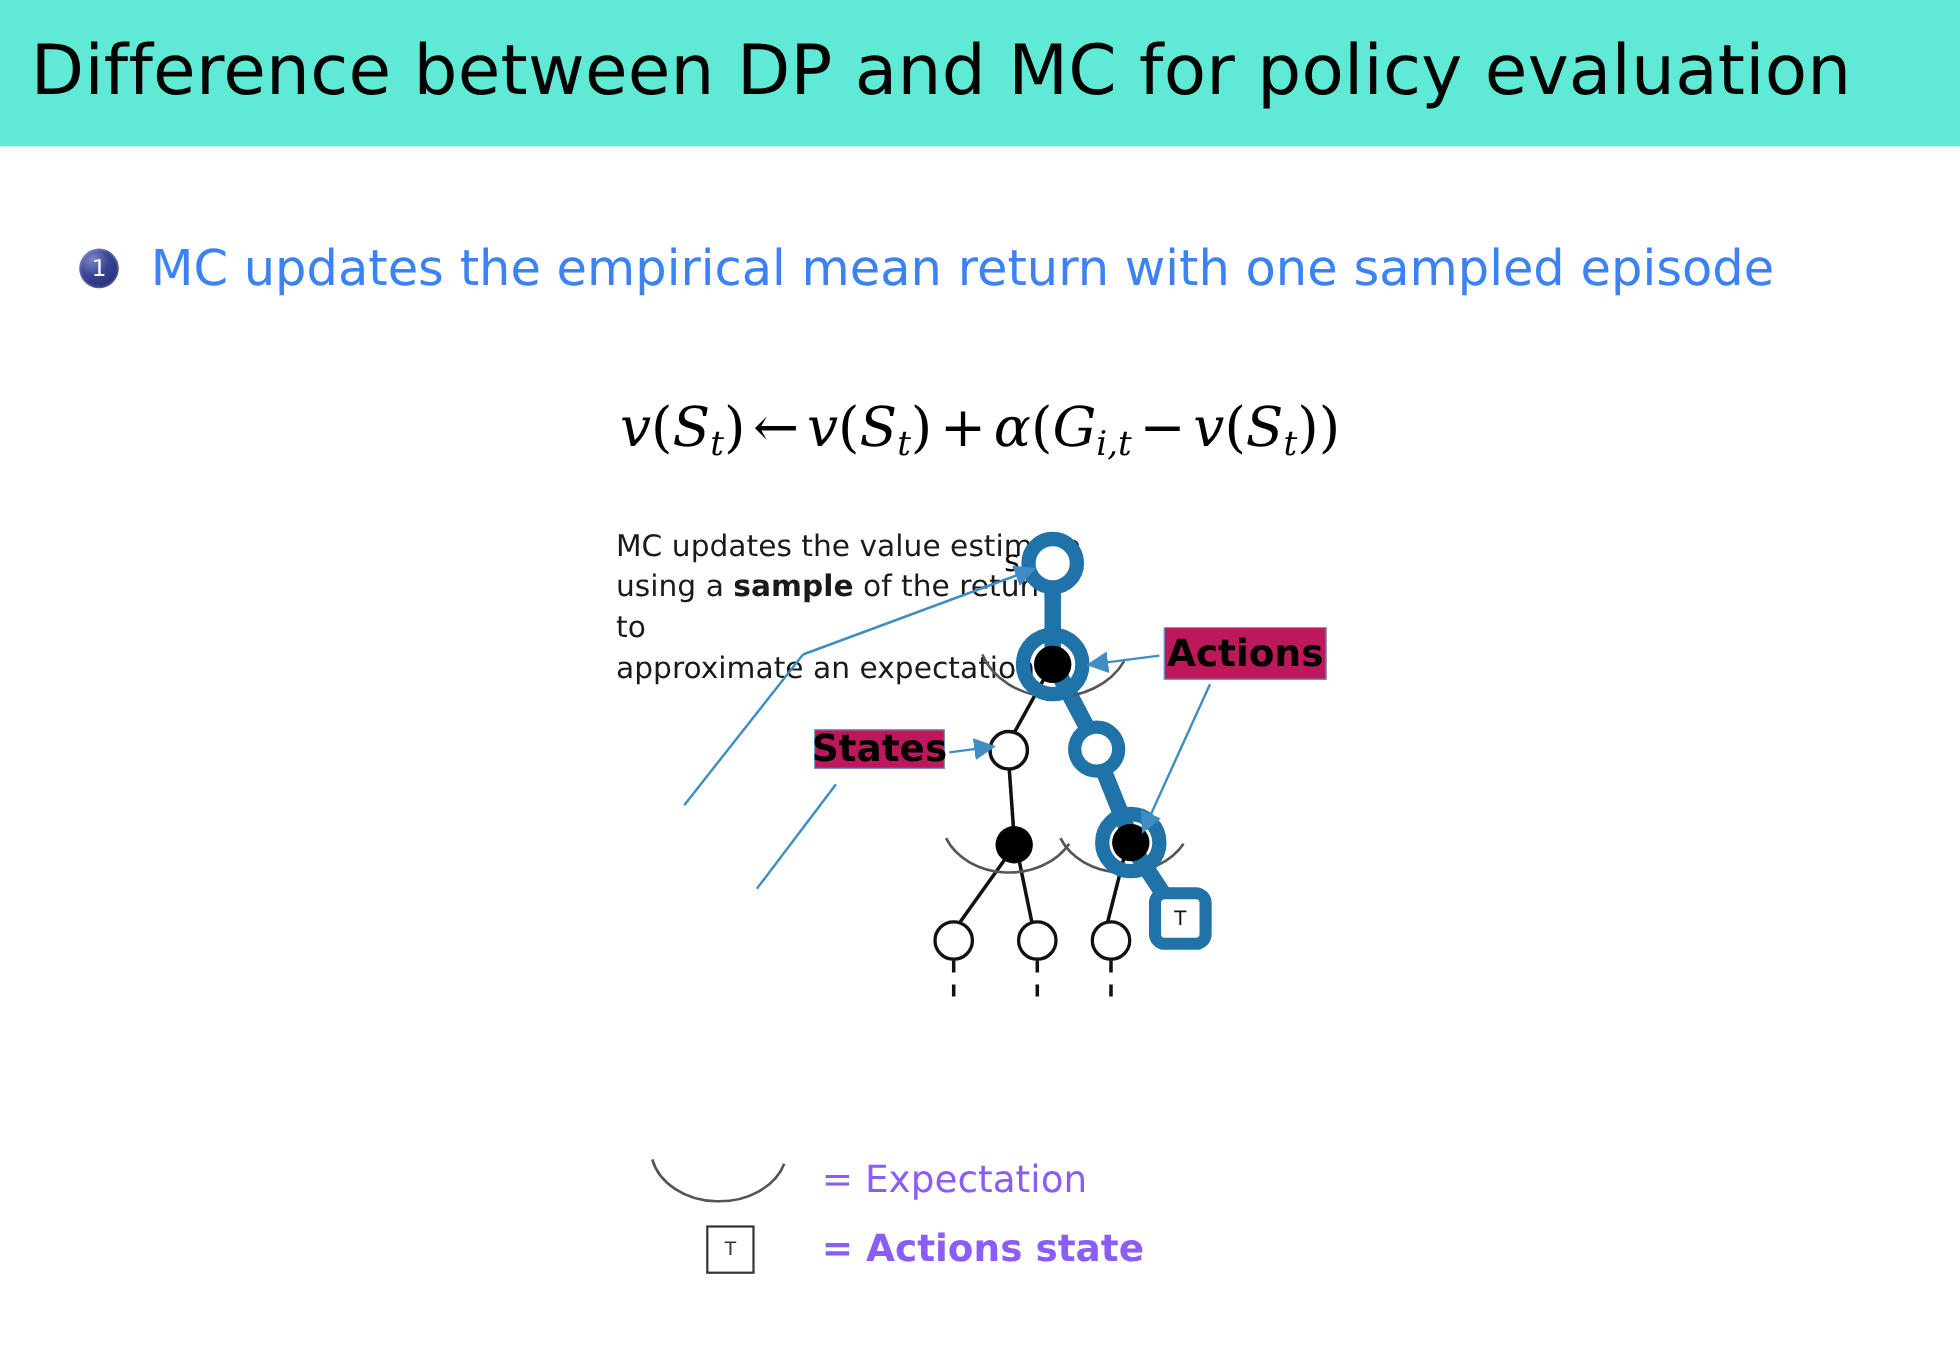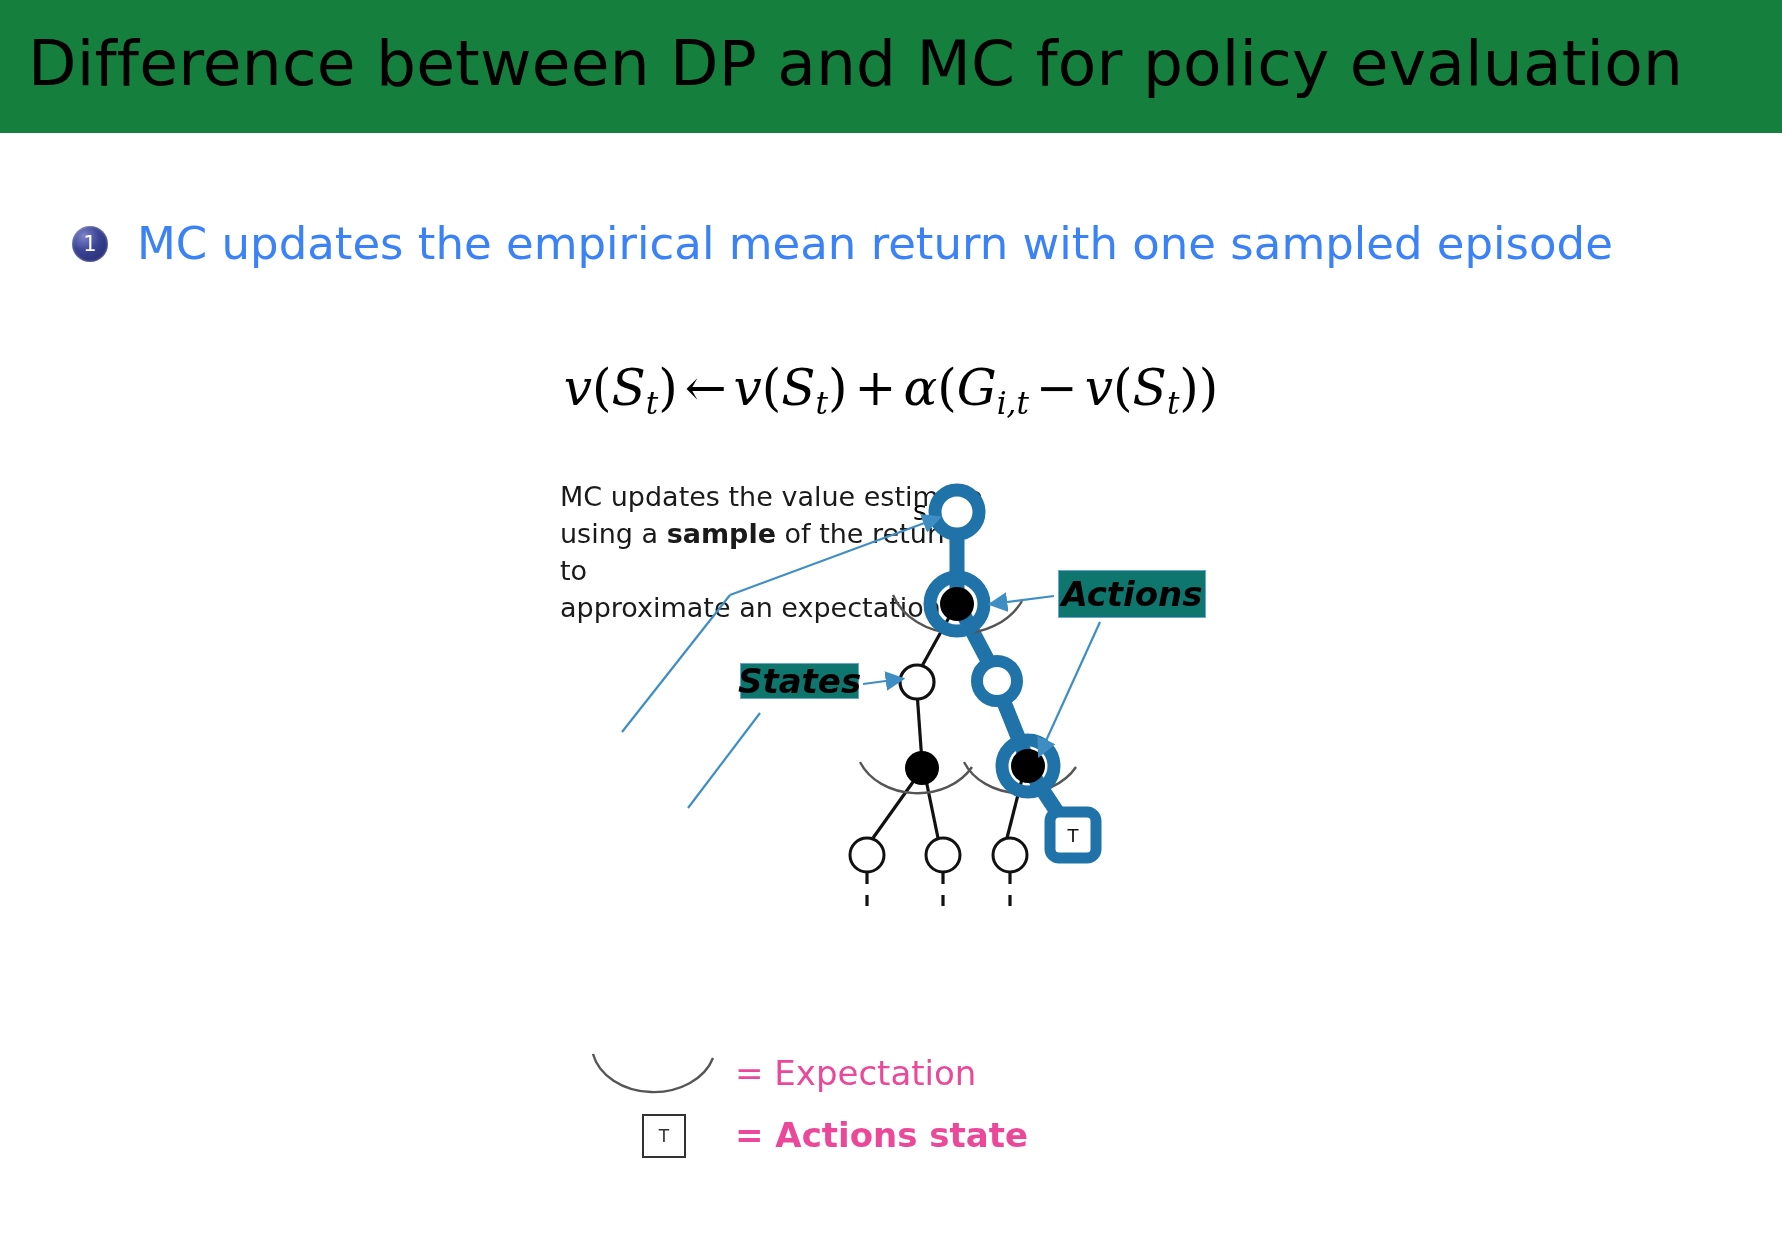--- a/index.html
+++ b/index.html
@@ -8,21 +8,21 @@
     background:#ffffff;
     font-family:"DejaVu Sans", sans-serif;
     overflow:hidden;
     position:relative;
   }
   #slide{position:relative;width:1782px;height:1242px;}
 
   
   #header{
     position:absolute;left:0;top:0;width:1782px;height:133px;
-    background:#15803d;
+    background:#5eead4;
   }
   #slide-title{
     position:absolute;left:28px;top:26px;
     font-family:"DejaVu Sans", sans-serif;
     font-size:63px;line-height:76px;
     color:#000000;
     letter-spacing:0.2px;
     white-space:nowrap;
   }
 
@@ -82,48 +82,47 @@
   #s-label{
     position:absolute;left:353px;top:25px;
     font-family:"DejaVu Sans", sans-serif;
     font-size:27px;color:#000;
   }
 
   
   .callout{
     position:absolute;
     border:1.6px solid #6ba4d0;
-    background:#0f766e;
+    background:#be185d;
     font-family:"DejaVu Sans", sans-serif;
     font-weight:bold;
     color:#000;
     display:flex;align-items:center;justify-content:center;
     box-sizing:border-box;
-    font-style:italic;
   }
   #callout-actions{
     left:498px;top:100px;width:148px;height:48px;font-size:34px;
   }
   #callout-states{
     left:180px;top:193px;width:119px;height:36px;font-size:34px;
   }
 
   
   #legend{
     position:absolute;left:585px;top:1046px;width:620px;height:130px;
   }
   .legend-row{position:absolute;display:flex;align-items:center;}
   #legend-row-expectation{left:0px;top:0px;}
   #legend-row-terminal{left:0px;top:62px;}
   .legend-glyph{
     width:150px;height:54px;position:relative;flex:0 0 auto;
   }
   .legend-label{
     font-family:"DejaVu Sans", sans-serif;
-    font-size:34px;color:#ec4899;white-space:nowrap;
+    font-size:34px;color:#8b5cf6;white-space:nowrap;margin-left:12px;
   }
   .legend-label.bold{font-weight:bold;}
   #legend-terminal-box{
     position:absolute;left:57px;top:6px;
     width:44px;height:44px;border:2.2px solid #333;
     background:#fff;box-sizing:border-box;
     display:flex;align-items:center;justify-content:center;
     font-family:"DejaVu Sans", sans-serif;font-size:17px;color:#333;
   }
 </style>

